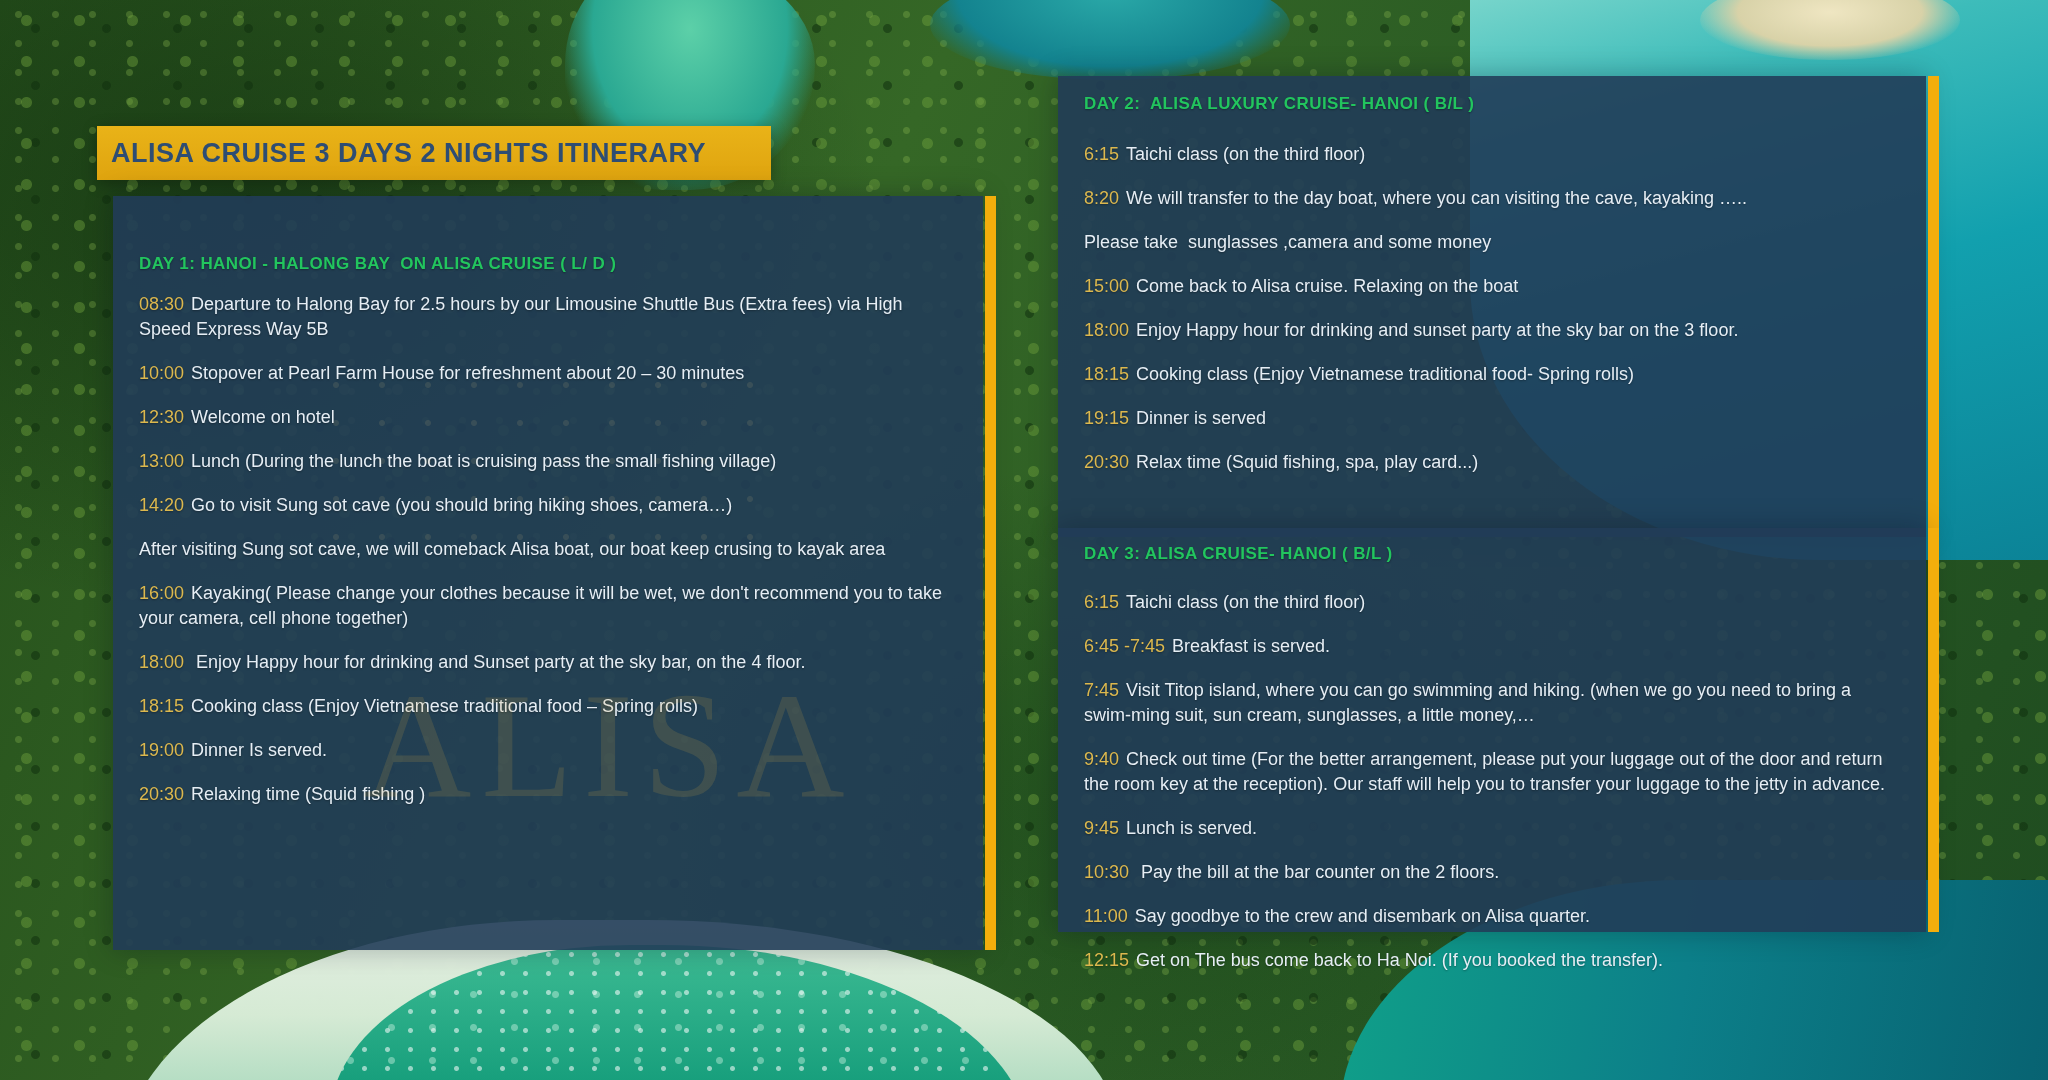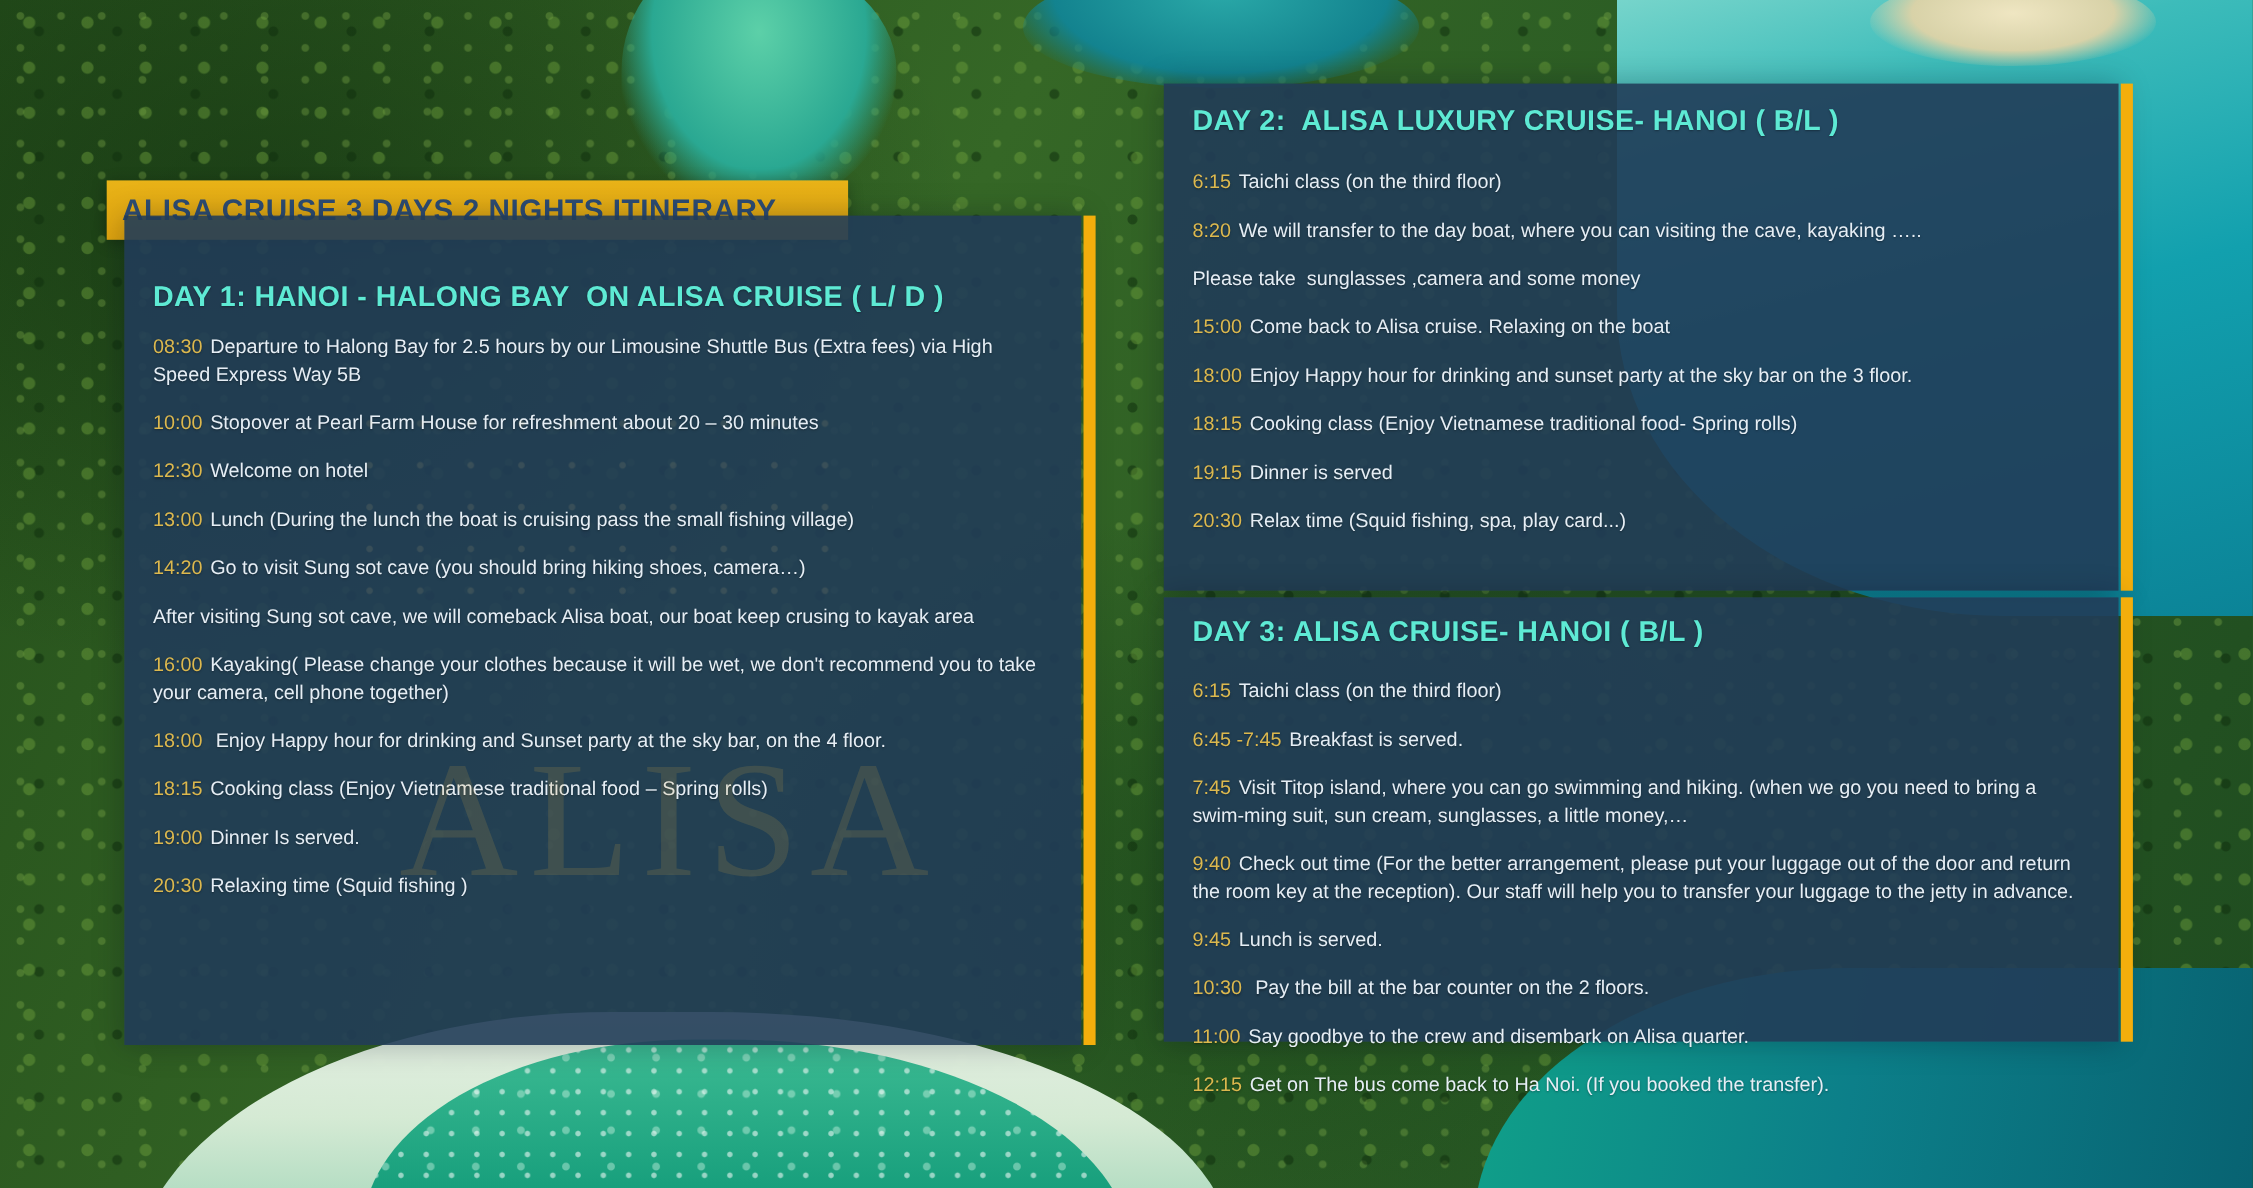--- a/index.html
+++ b/index.html
@@ -61,41 +61,40 @@
     position:absolute;left:1340px;top:880px;width:760px;height:260px;
     background:linear-gradient(100deg,#10a189 0%,#0c7f89 45%,#075e6e 100%);
     border-radius:45% 0 0 0/90% 0 0 0;
   }
   
   .title-banner{
     position:absolute;left:97px;top:126px;width:674px;height:54px;
     background:linear-gradient(180deg,#e9b318 0%,#dfa40f 100%);
     display:flex;align-items:center;padding:16px 14px;box-sizing:border-box;
     box-shadow:0 3px 14px rgba(0,0,0,.3);
-    margin-top:38px;
   }
   .title-banner h1{
     margin:0;font-size:27px;font-weight:bold;color:#2e4d73;
     letter-spacing:.5px;white-space:nowrap;
   }
   
   .panel{
     position:absolute;background:rgba(33,60,88,.9);
     box-sizing:border-box;color:#e6eef5;
     box-shadow:0 0 26px rgba(0,10,25,.28);
   }
   .accent-bar{
     position:absolute;top:0;bottom:0;right:-13px;width:11px;
     background:#f3ae0c;
   }
   .panel-day1{left:113px;top:196px;width:870px;height:754px;padding:58px 26px 0 26px;}
   .panel-day2{left:1058px;top:76px;width:868px;height:461px;padding:18px 26px 0 26px;}
-  .panel-day3{left:1058px;top:543px;width:868px;height:404px;padding:16px 26px 0 26px;}
+  .panel-day3{left:1058px;top:528px;width:868px;height:404px;padding:16px 26px 0 26px;}
   .day-heading{
-    font-size:26px;font-weight:bold;color:#5eead4;letter-spacing:.4px;
+    font-size:17px;font-weight:bold;color:#22c55e;letter-spacing:.4px;
     white-space:pre-wrap;margin:0 0 28px 0;
     text-shadow:0 1px 2px rgba(0,0,0,.35);
   }
   .panel-day1 .day-heading{margin-bottom:18px;}
   .panel-day3 .day-heading{margin-bottom:26px;}
   .item{
     font-size:18px;line-height:25px;margin-bottom:19px;
     white-space:pre-wrap;text-shadow:0 1px 2px rgba(0,0,0,.35);
   }
   .item .time{color:#dcb84e;margin-right:7px;}

